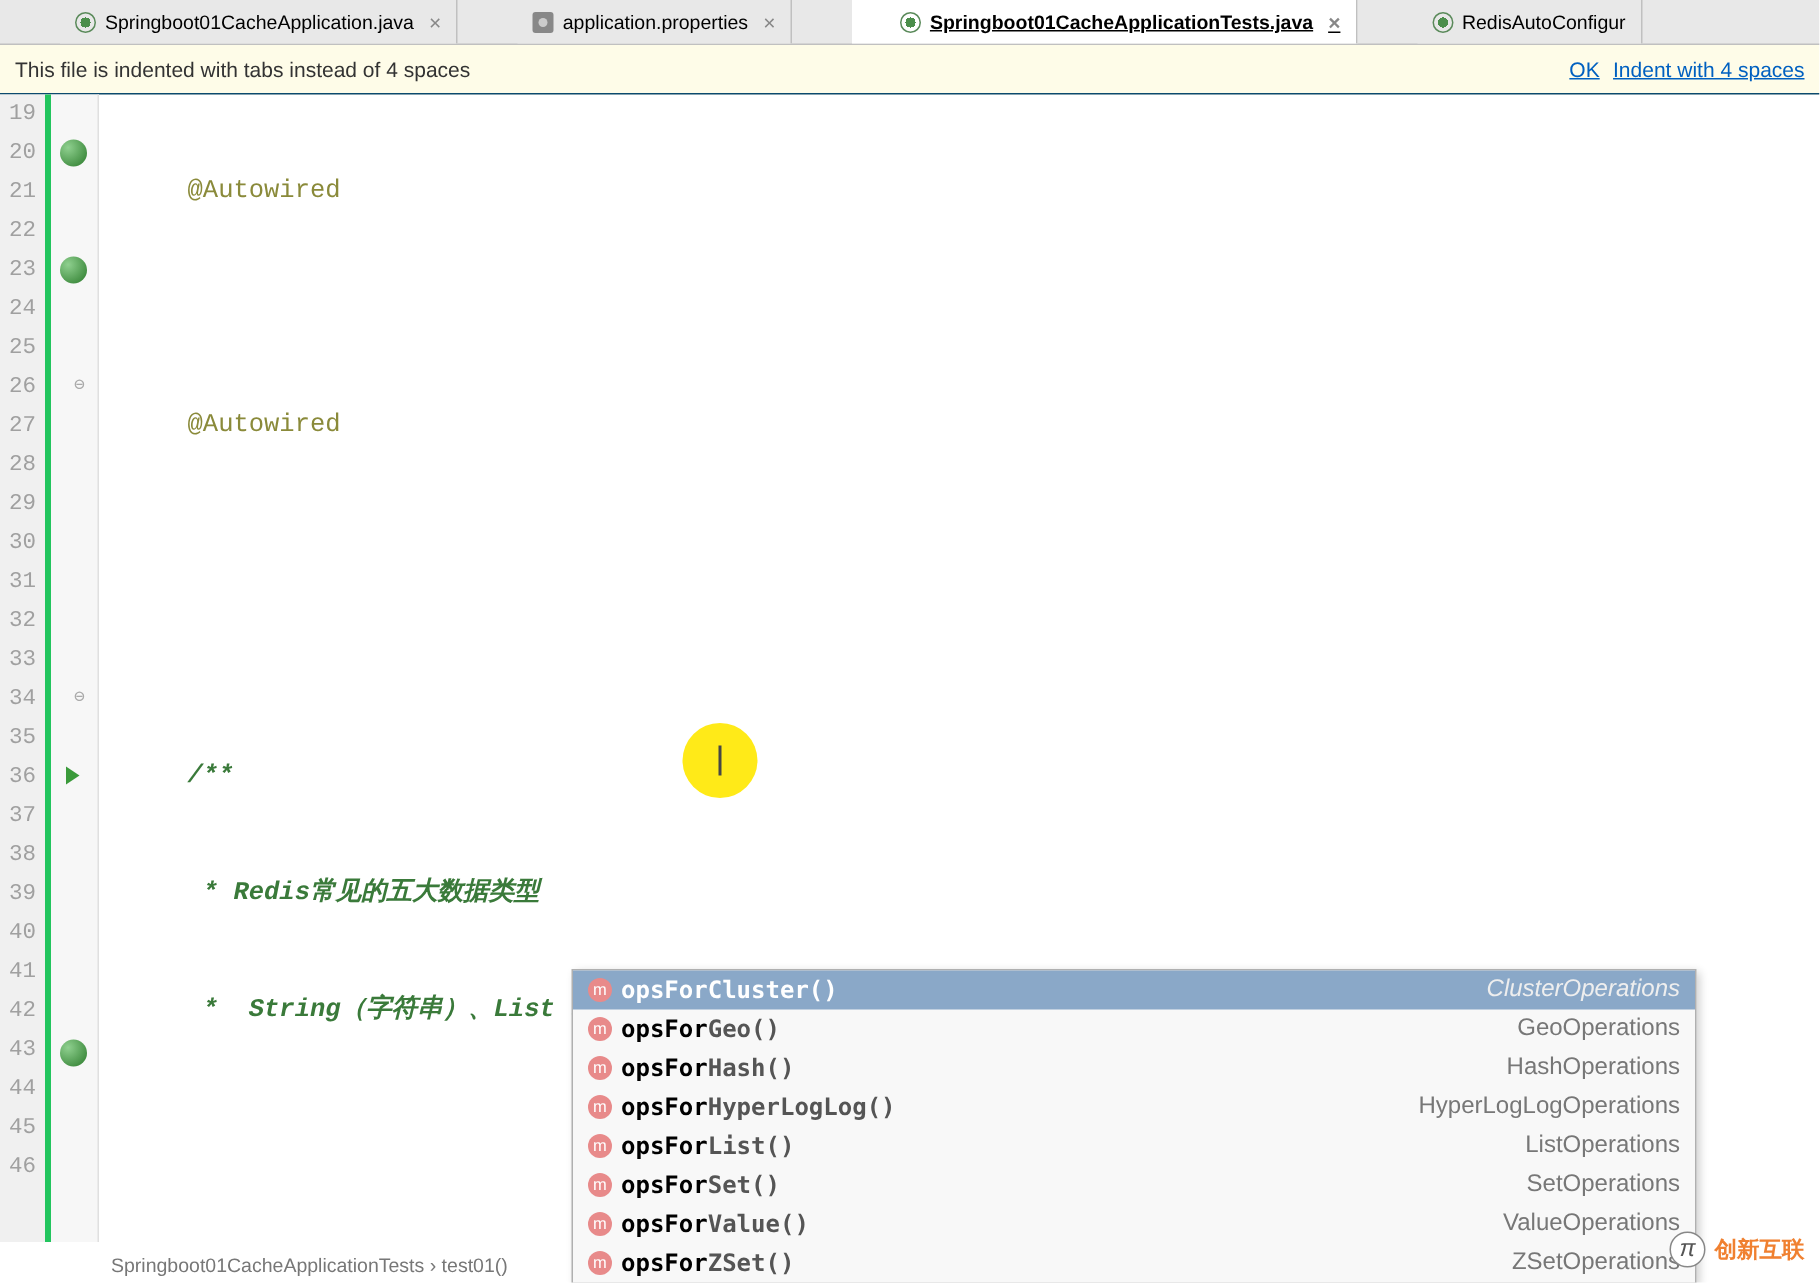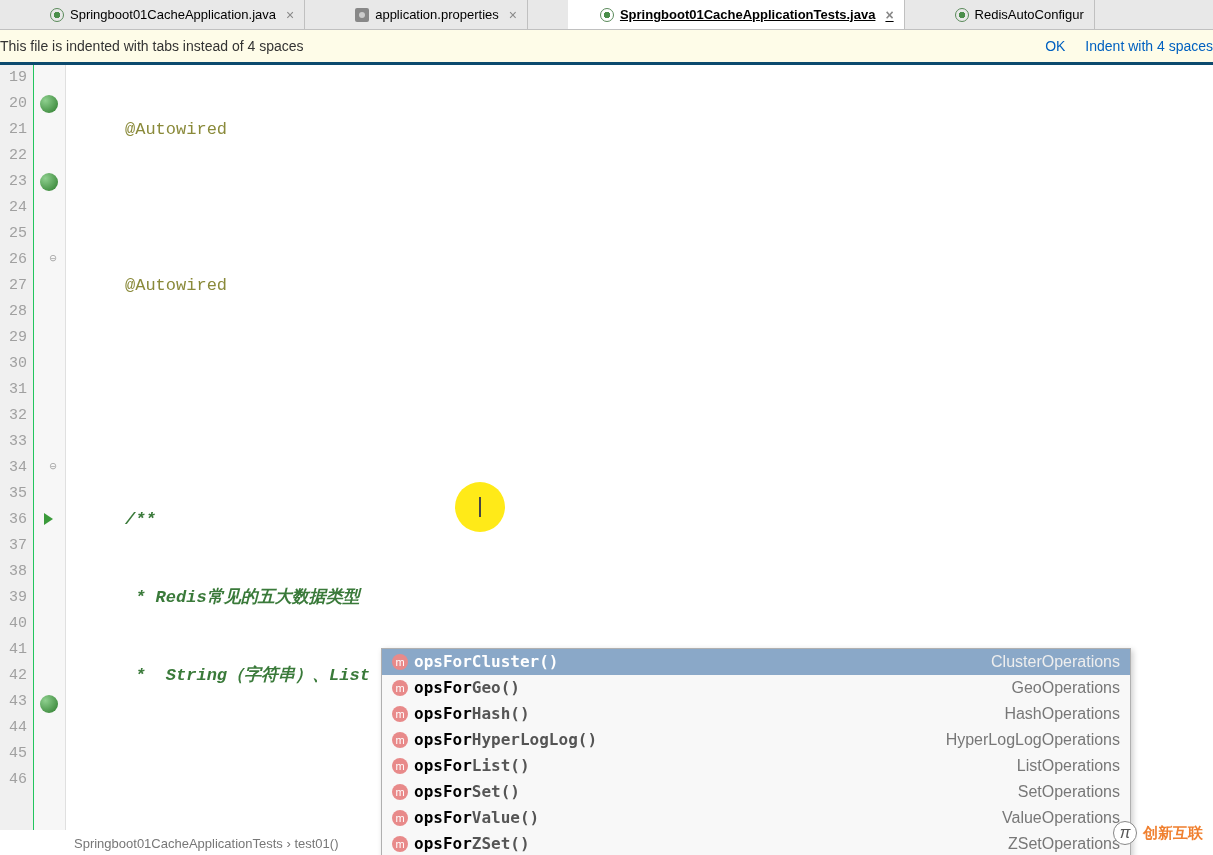--- a/index.html
+++ b/index.html
@@ -5,25 +5,25 @@
 * { margin: 0; padding: 0; box-sizing: border-box; }
 body { font-family: "Consolas", "Courier New", monospace; font-size: 16px; background: #fff; overflow: hidden; width: 1213px; height: 855px; position: relative; }
 .tabs { display: flex; height: 30px; background: #e8e8e8; border-bottom: 1px solid #c0c0c0; font-family: "Segoe UI", Arial, sans-serif; font-size: 13px; }
 .tab { display: flex; align-items: center; padding: 0 10px; border-right: 1px solid #c0c0c0; background: #e8e8e8; gap: 6px; white-space: nowrap; cursor: pointer; margin-left: 40px; }
 .tab.active { background: #ffffff; font-weight: bold; text-decoration: underline; padding-left: 32px; }
 .tab-icon { width: 14px; height: 14px; display: inline-block; }
 .icon-java { background: radial-gradient(circle, #4b8e4b 40%, transparent 40%); border: 1px solid #5a8a5a; border-radius: 50%; }
 .icon-prop { background: #888; border-radius: 2px; position: relative; }
 .icon-prop::after { content: ""; position: absolute; width: 6px; height: 6px; background: #ccc; border-radius: 50%; left: 4px; top: 4px; }
 .tab-close { font-size: 14px; color: #888; margin-left: 4px; }
-.notice { background: #fefce8; padding: 8px 0; font-family: "Segoe UI", Arial, sans-serif; font-size: 14px; color: #333; border-bottom: 3px solid #0c4a6e; display: flex; justify-content: space-between; }
+.notice { background: #fefce8; padding: 8px 10px; font-family: "Segoe UI", Arial, sans-serif; font-size: 14px; color: #333; border-bottom: 1px solid #0c4a6e; display: flex; justify-content: space-between; }
 .notice-links { color: #0060c0; }
-.notice-links span { cursor: pointer; margin-left: 16px; }
+.notice-links span { text-decoration: underline; cursor: pointer; margin-left: 5px; }
 .editor { display: flex; height: calc(100% - 90px); }
-.gutter-ln { width: 34px; background: #f0f0f0; color: #a0a0a0; text-align: right; padding-right: 6px; font-size: 15px; line-height: 26px; border-right: 1px solid #22c55e;}
+.gutter-ln { width: 34px; background: #f0f0f0; color: #a0a0a0; text-align: right; padding-right: 6px; font-size: 15px; line-height: 26px; border-right: 4px solid #22c55e;}
 .gutter-mk { width: 32px; background: #f7f7f7; border-right: 1px solid #e0e0e0; position: relative; }
 .mk { position: absolute; left: 6px; width: 18px; height: 18px; }
 .mk-green { background: radial-gradient(circle at 30% 30%, #8fd08f, #2a7a2a); border-radius: 50%; }
 .mk-run { width: 0; height: 0; border-left: 9px solid #3a9a3a; border-top: 6px solid transparent; border-bottom: 6px solid transparent; left: 10px; }
 .mk-fold { color: #aaa; font-size: 12px; text-align: center; left: 10px; }
 .code { flex: 1; padding-left: 8px; position: relative; font-size: 17px; line-height: 26px; white-space: pre; }
 .line { height: 26px; }
 .anno { color: #8a8a3a; }
 .jdoc { color: #3a7a3a; font-style: italic; font-weight: bold; }
 .field { color: #6a1a6a; font-weight: bold; }
@@ -34,21 +34,21 @@
 .popup { position: absolute; left: 315px; top: 583px; width: 750px; background: #f8f8f8; border: 1px solid #b0b0b0; box-shadow: 2px 2px 6px rgba(0,0,0,0.2); font-size: 16px; font-family: "Consolas", monospace; }
 .popup-row { display: flex; justify-content: space-between; padding: 3px 10px; align-items: center; height: 26px; }
 .popup-row.sel { background: #8aa8c8; color: #fff; }
 .popup-left { display: flex; align-items: center; gap: 6px; }
 .m-badge { width: 16px; height: 16px; background: #e88a8a; color: #fff; font-size: 11px; border-radius: 8px; display: flex; align-items: center; justify-content: center; font-family: Arial; }
 .popup-method { color: #555; font-weight: bold; }
 .popup-row.sel .popup-method { color: #fff; }
 .popup-method .bold { color: #000; font-weight: bold; }
 .popup-row.sel .popup-method .bold { color: #fff; }
 .popup-type { color: #777; font-family: Arial, sans-serif; }
-.popup-row.sel .popup-type { color: #eee; }
+.popup-row.sel .popup-type { color: #eee; font-style: italic; }
 .breadcrumb { position: absolute; bottom: 0; left: 66px; font-size: 13px; font-family: Arial, sans-serif; color: #777; padding: 4px 8px; }
 .watermark { position: absolute; right: 10px; bottom: 10px; display: flex; align-items: center; gap: 6px; font-family: Arial, sans-serif; }
 .wm-pi { width: 24px; height: 24px; border: 1px solid #888; border-radius: 50%; display: flex; align-items: center; justify-content: center; color: #555; font-style: italic; background: #fff; }
 .wm-logo { color: #f08030; font-size: 15px; font-weight: bold; }
 </style>
 </head>
 <body>
 
 <div class="tabs">
   <div class="tab">

